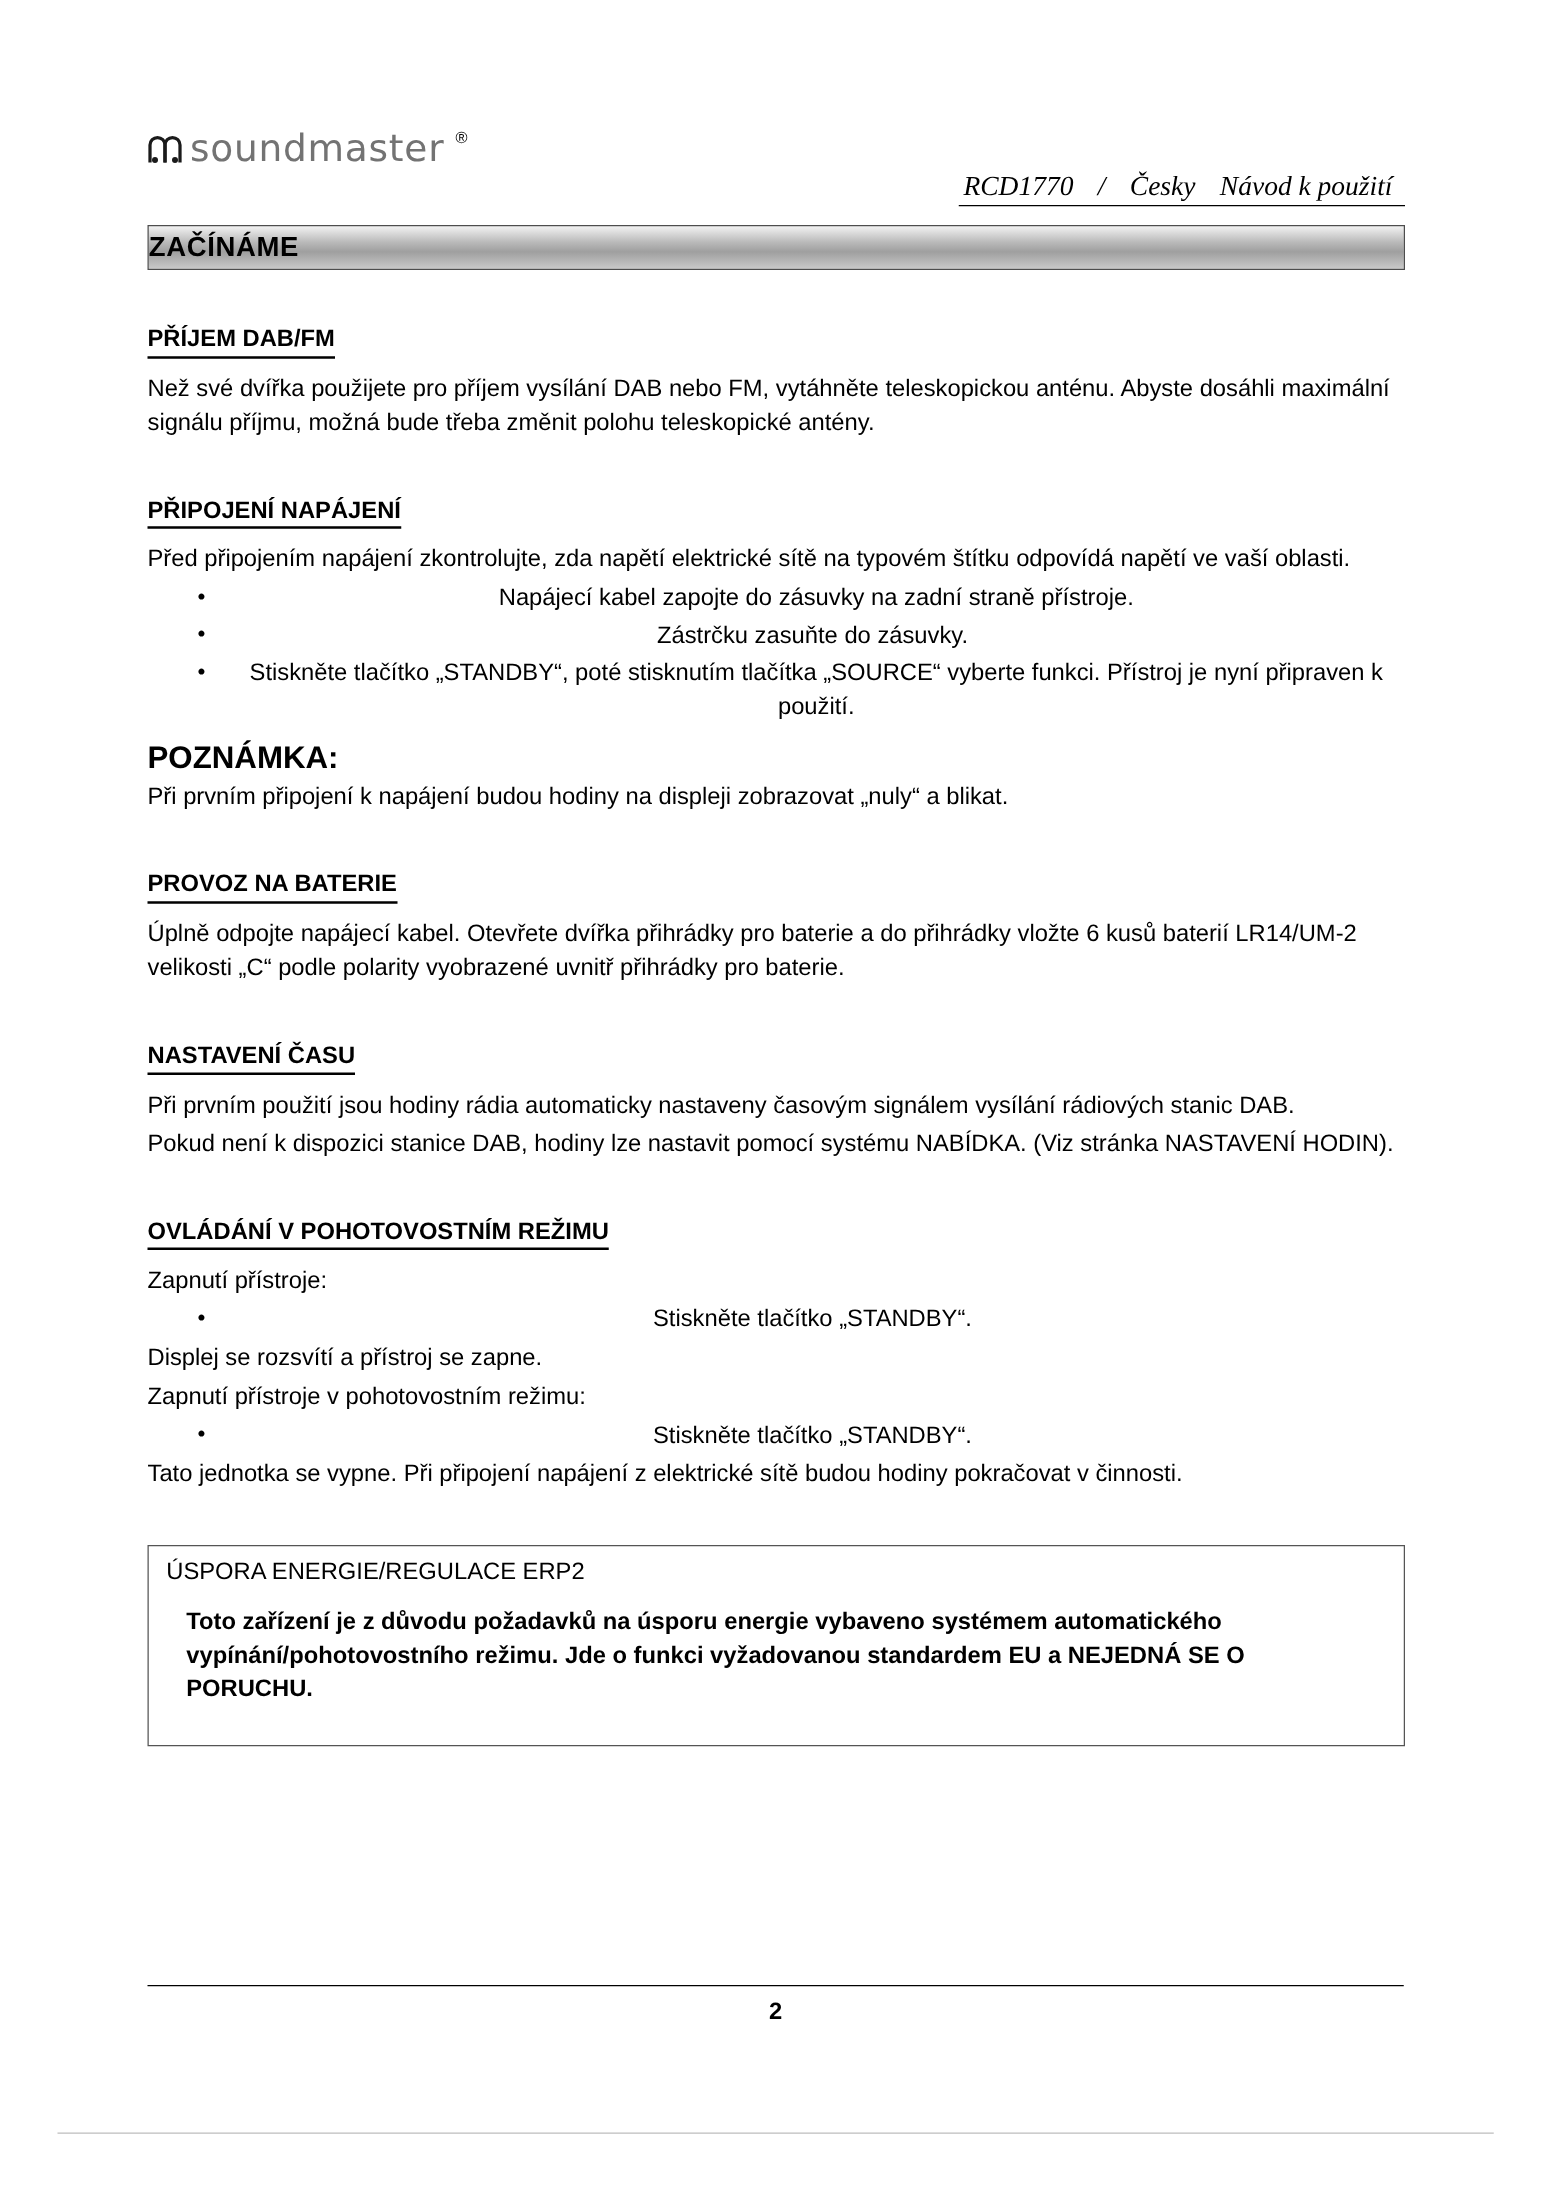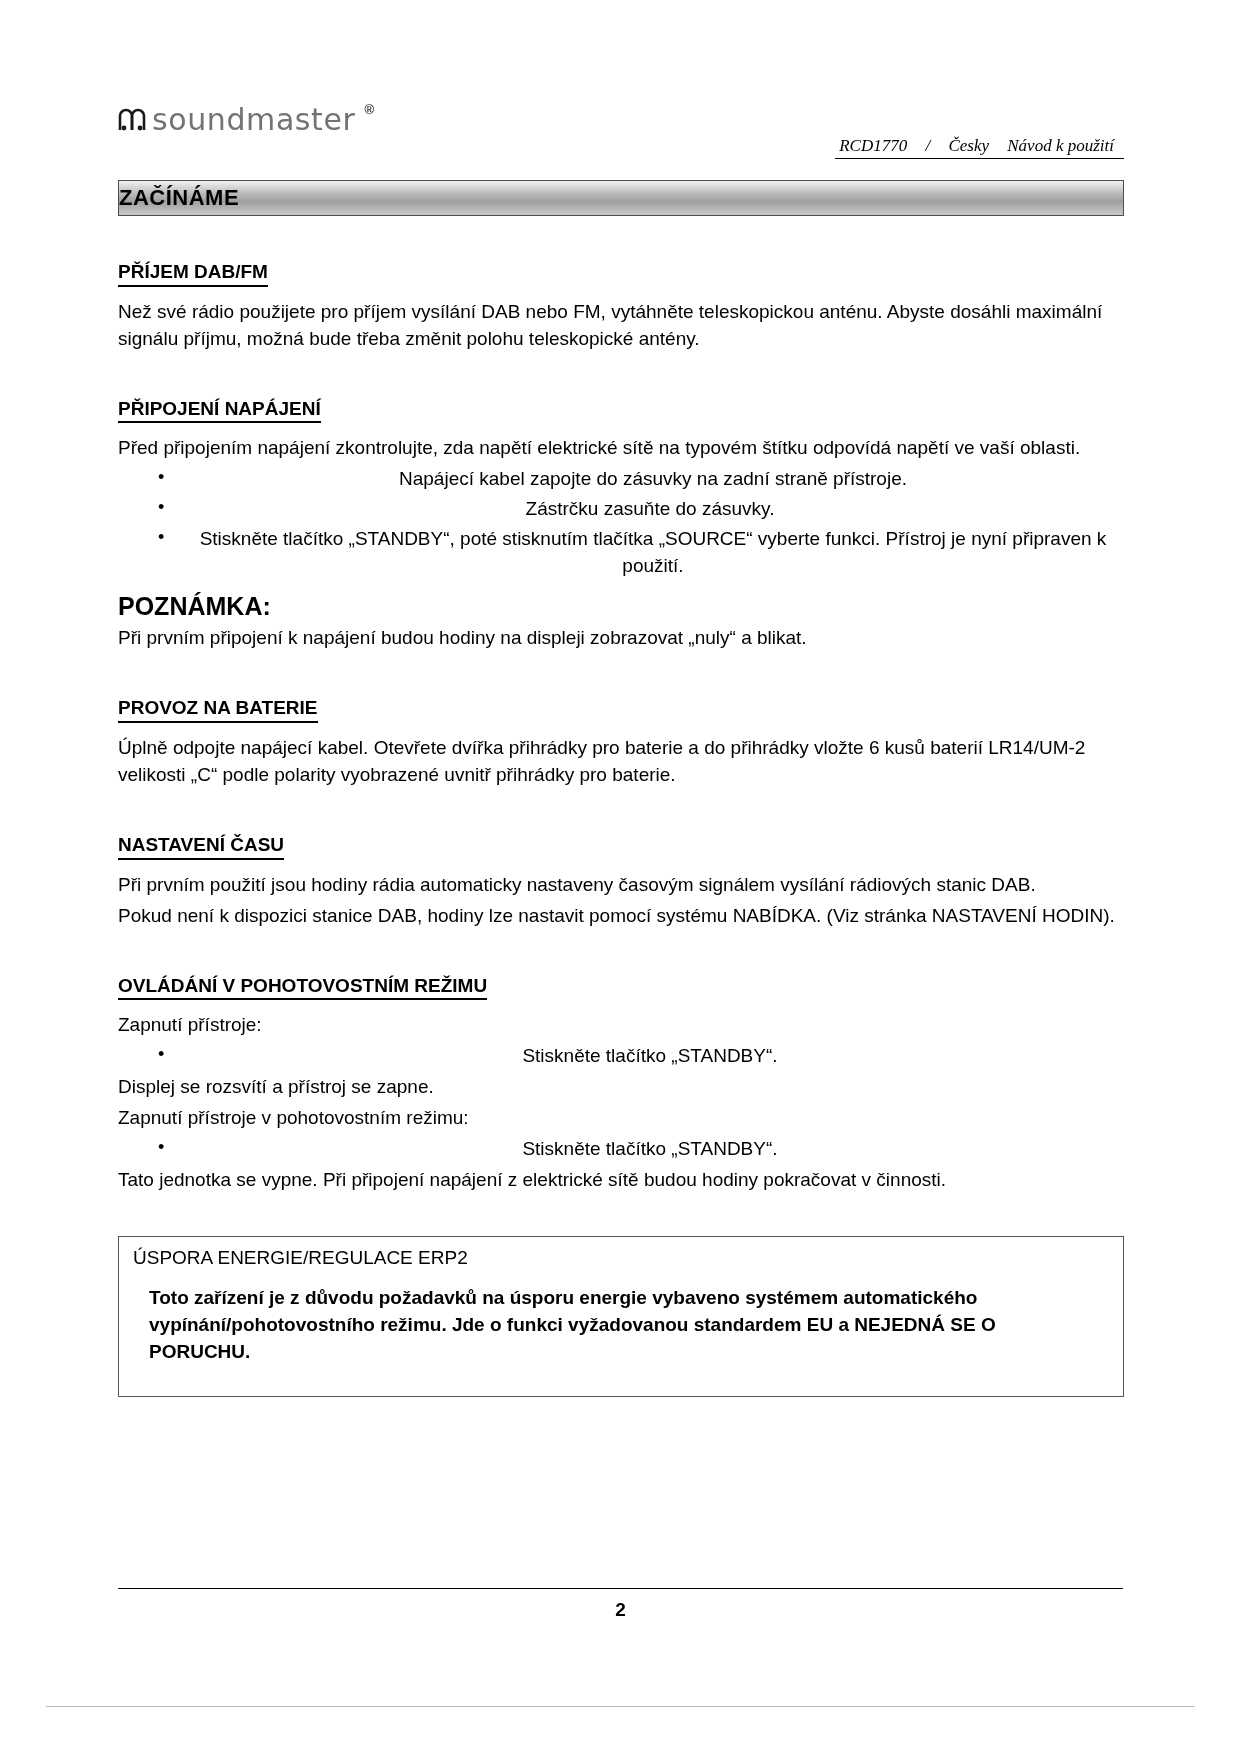--- a/index.html
+++ b/index.html
@@ -58,21 +58,21 @@
   }
   .logo-reg {
     font-size: 13px;
     vertical-align: super;
     margin-left: 3px;
   }
   .doc-ref {
     position: absolute;
     right: 0;
     top: 40px;
-    font-size: 17px;
+    font-size: 22px;
     font-style: italic;
     font-family: "Liberation Serif", serif;
     white-space: nowrap;
     border-bottom: 1px solid #000;
     padding-bottom: 2px;
   }
   .doc-ref span { margin: 0 4px; }
   .doc-ref .sep { margin: 0 10px; }
 
   
@@ -203,21 +203,21 @@
         <span class="sep">Návod k použití</span>
       </div>
     </div>
 
     <div class="title-bar">
       <h1>ZAČÍNÁME</h1>
     </div>
 
     <div class="sec-wrap">
       <h2 class="section">PŘÍJEM DAB/FM</h2>
-      <p class="para">Než své rádio použijete pro příjem vysílání DAB nebo FM, vytáhněte teleskopickou anténu. Abyste dosáhli maximální signálu příjmu, možná bude třeba změnit polohu teleskopické antény.</p>
+      <p class="para">Než své dvířka použijete pro příjem vysílání DAB nebo FM, vytáhněte teleskopickou anténu. Abyste dosáhli maximální signálu příjmu, možná bude třeba změnit polohu teleskopické antény.</p>
     </div>
 
     <div class="sec-wrap">
       <h2 class="section">PŘIPOJENÍ NAPÁJENÍ</h2>
       <p class="para">Před připojením napájení zkontrolujte, zda napětí elektrické sítě na typovém štítku odpovídá napětí ve vaší oblasti.</p>
       <ul class="bullets">
         <li>Napájecí kabel zapojte do zásuvky na zadní straně přístroje.</li>
         <li class="tight">Zástrčku zasuňte do zásuvky.</li>
         <li>Stiskněte tlačítko „STANDBY“, poté stisknutím tlačítka „SOURCE“ vyberte funkci. Přístroj je nyní připraven k použití.</li>
       </ul>

